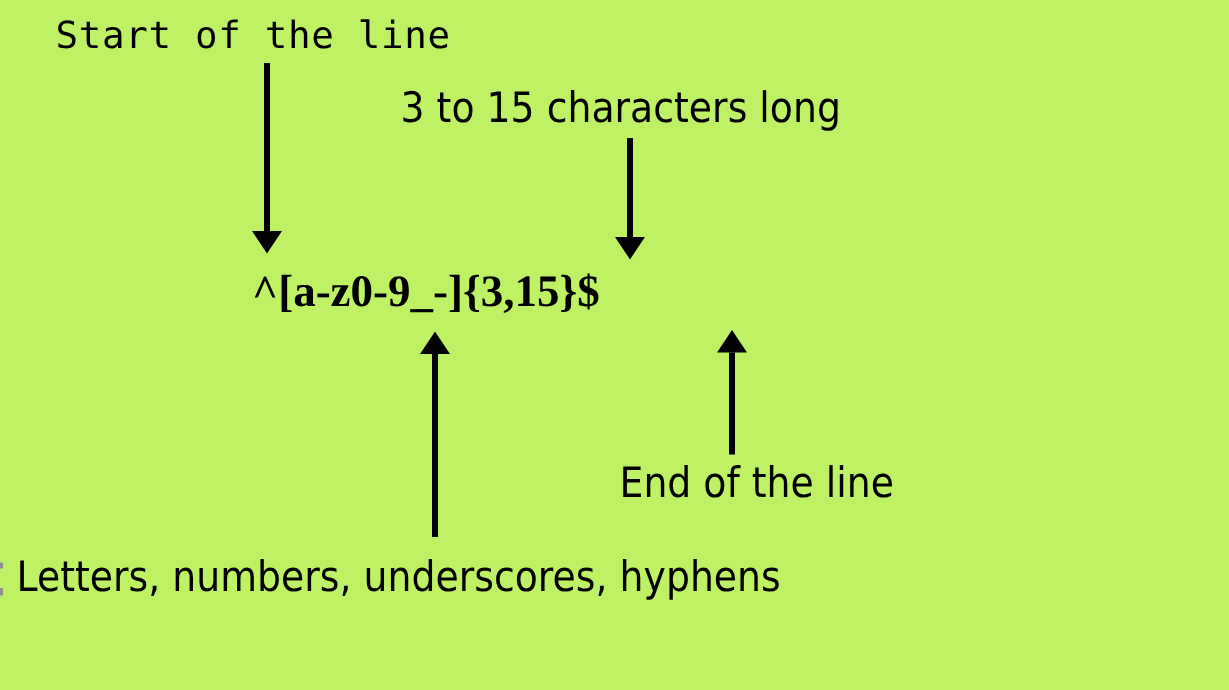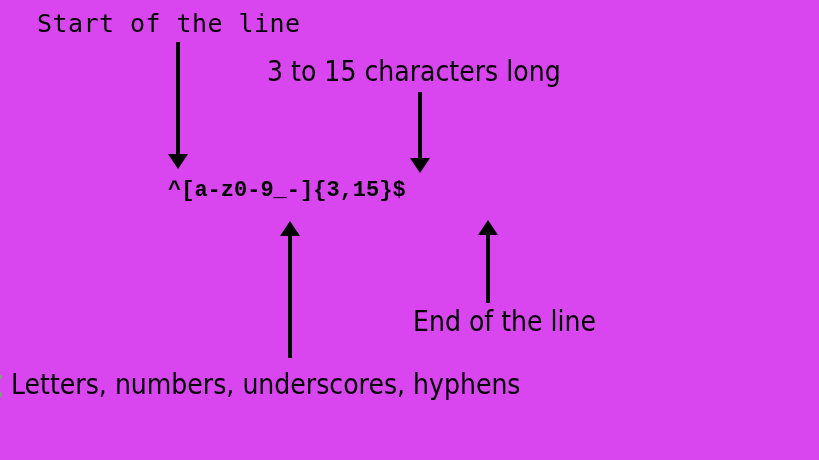--- a/index.html
+++ b/index.html
@@ -4,21 +4,21 @@
 <style>
   html, body {
     margin: 0;
     padding: 0;
     background: #ffffff;
   }
   .canvas {
     position: relative;
     width: 819px;
     height: 460px;
-    background: #d946ef;
+    background: #bef264;
     overflow: hidden;
   }
   .label {
     position: absolute;
     color: #000000;
     white-space: nowrap;
     line-height: 1;
   }
   .mono-label {
     font-family: "DejaVu Sans Mono", monospace;
@@ -26,23 +26,23 @@
     letter-spacing: 0.45px;
   }
   .sans-label {
     font-family: "DejaVu Sans", sans-serif;
     font-size: 28px;
     transform: scaleX(0.9);
     transform-origin: 0 0;
   }
   .regex {
     position: absolute;
-    font-family: Liberation Mono, monospace;
+    font-family: Liberation Serif, serif;
     font-weight: bold;
-    font-size: 22px;
+    font-size: 30px;
     color: #000000;
     white-space: nowrap;
     line-height: 1;
     text-align: center;
   }
   .arrow {
     position: absolute;
     width: 20px;
     display: flex;
     flex-direction: column;

